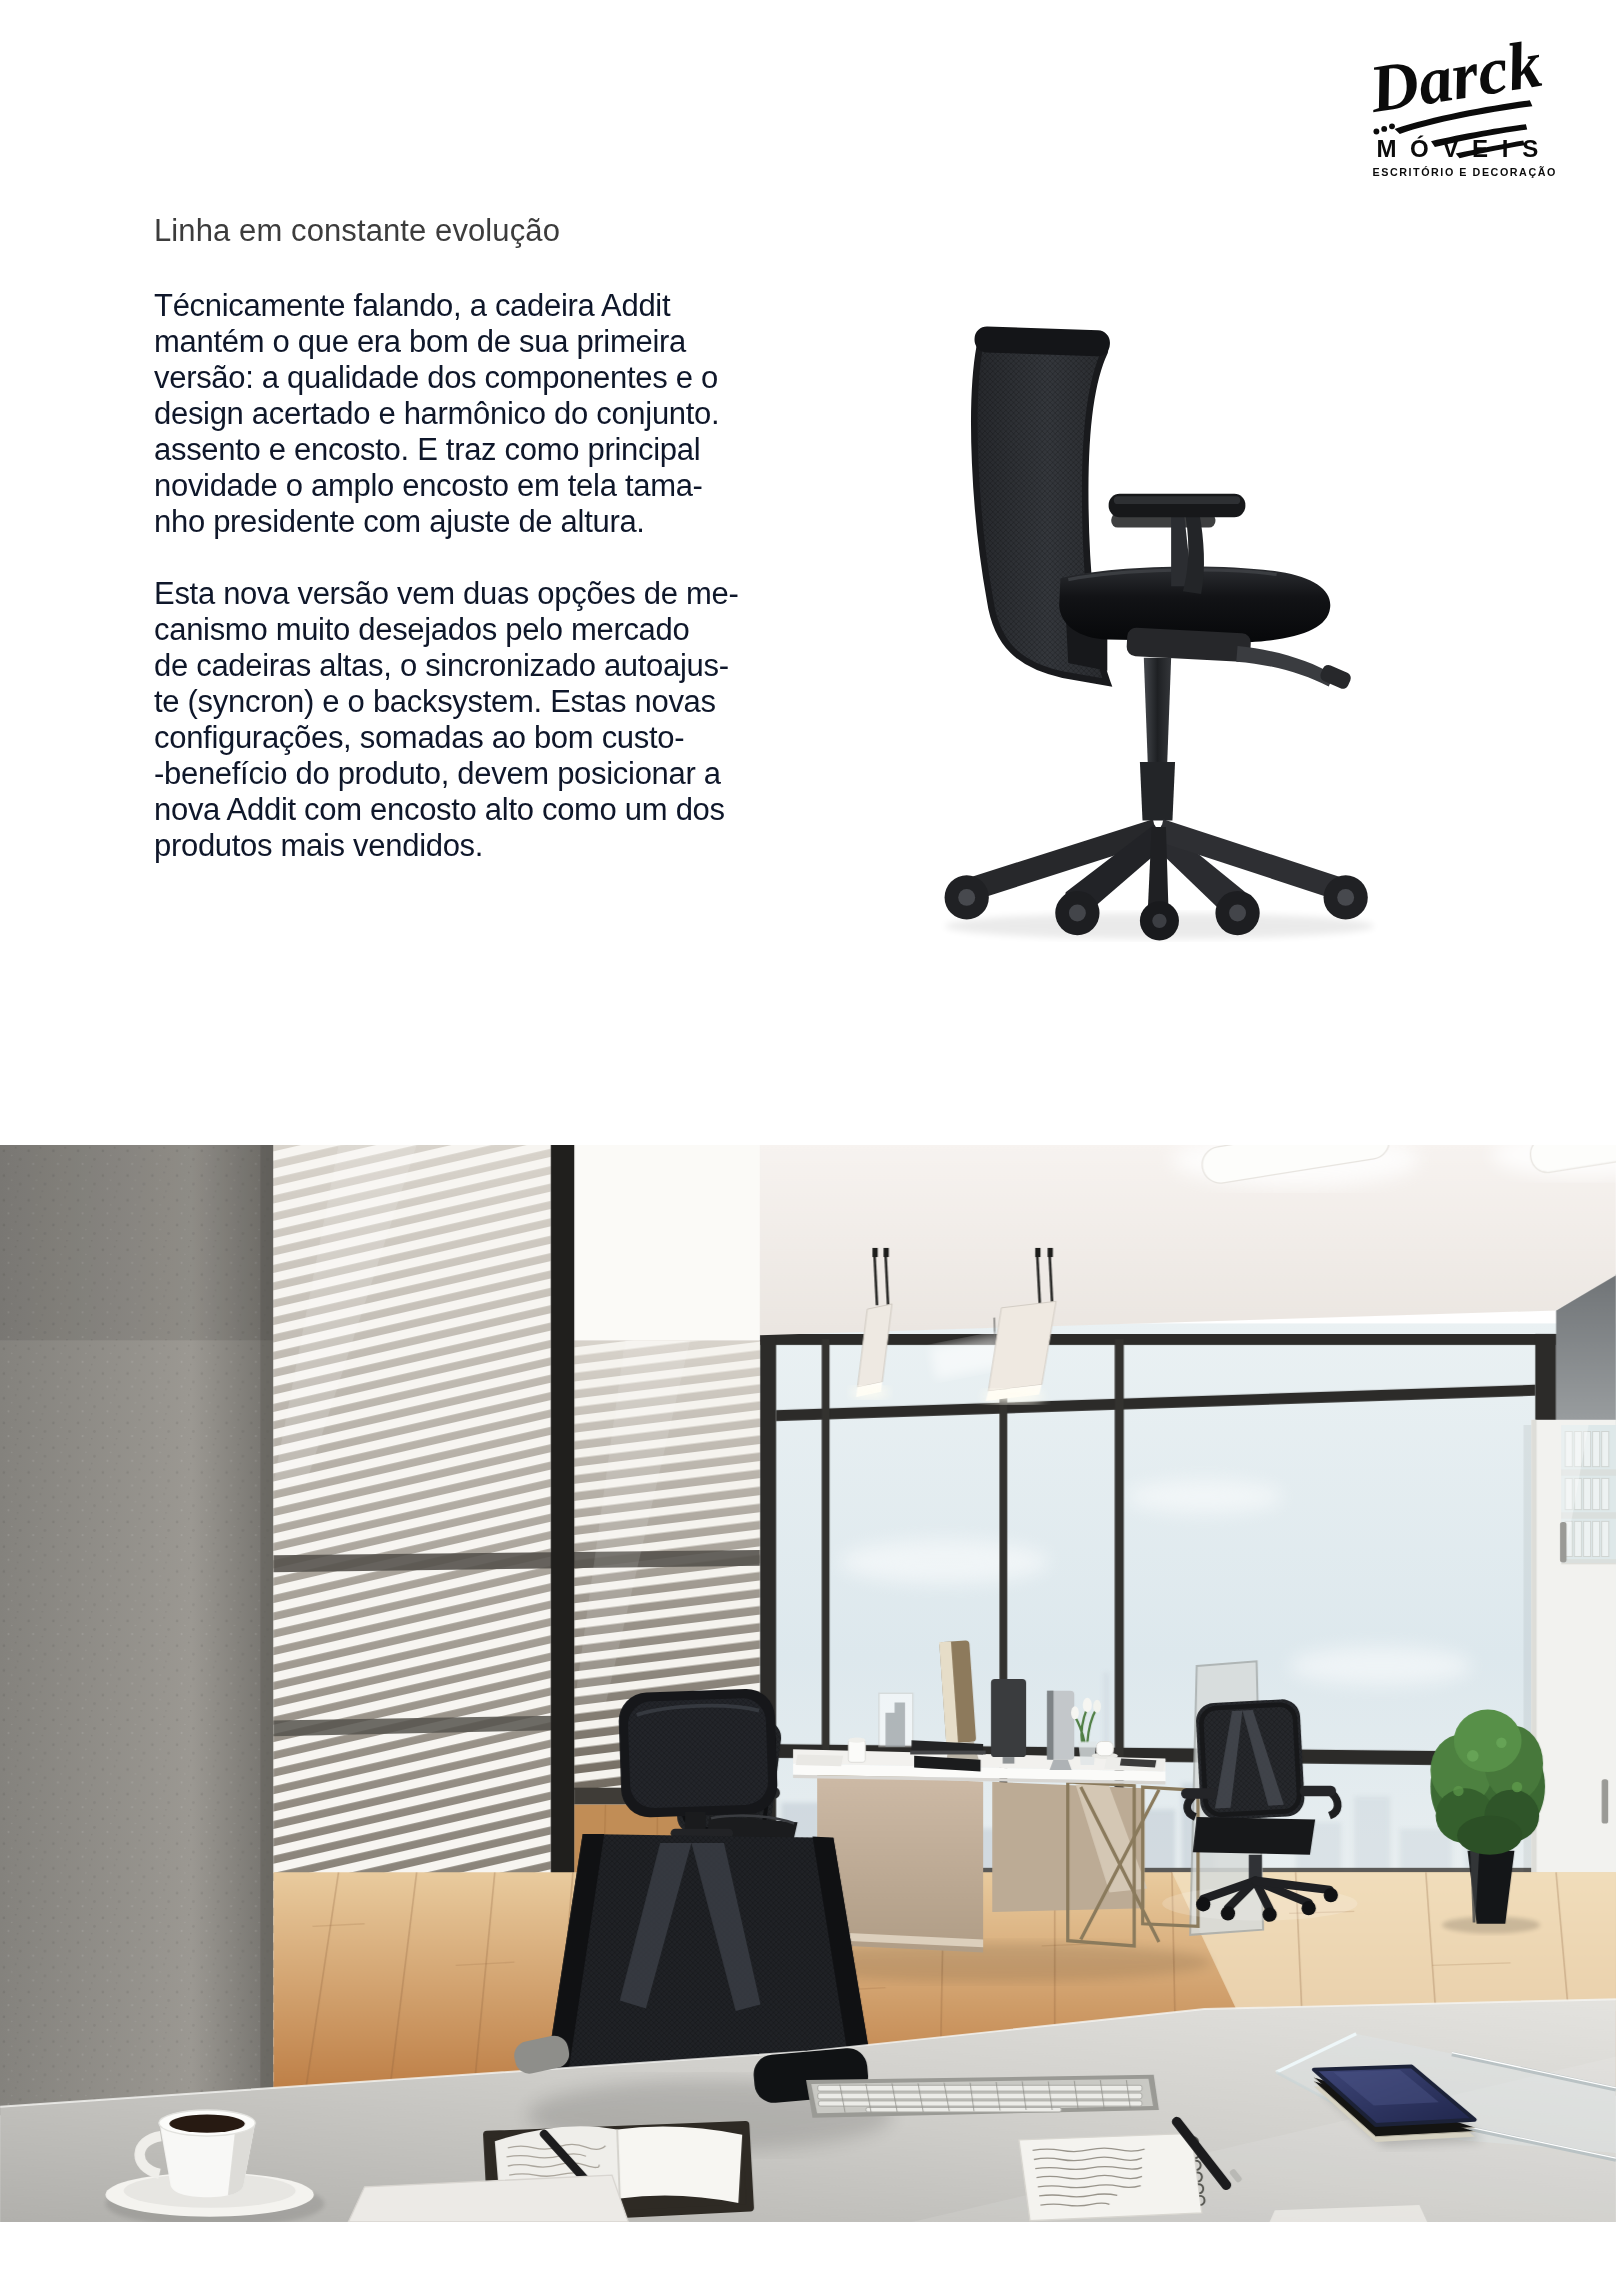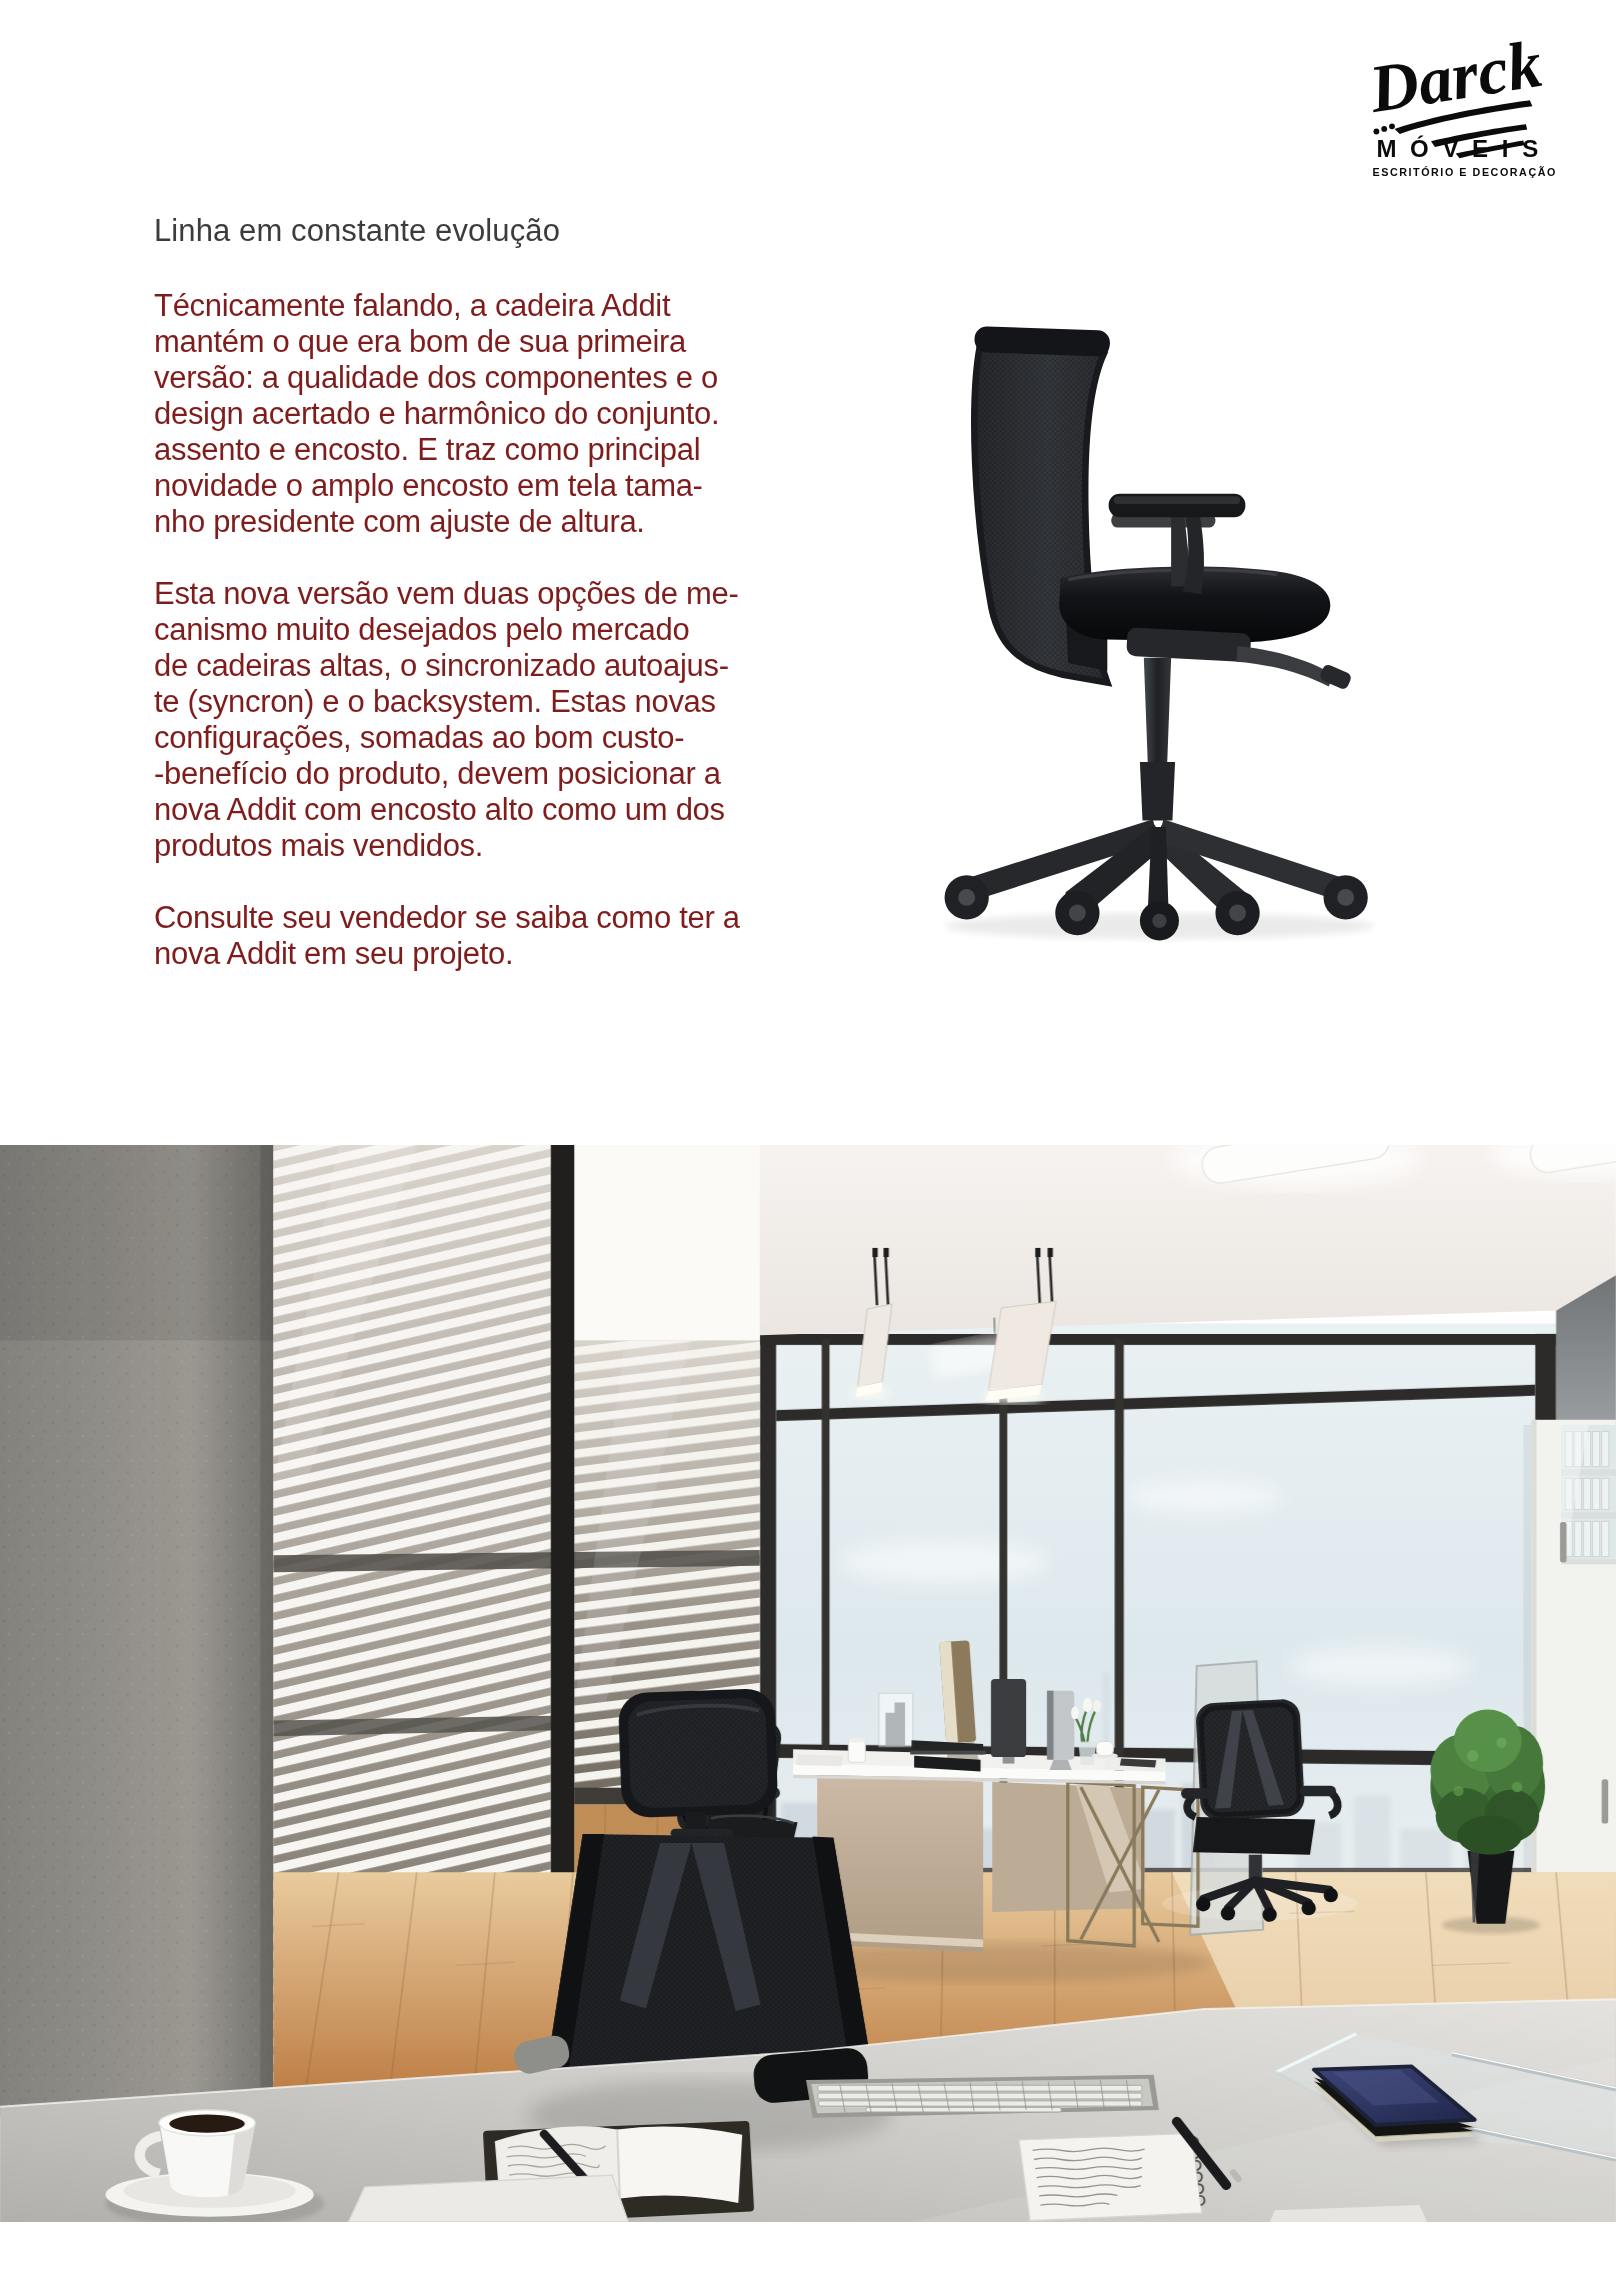--- a/index.html
+++ b/index.html
@@ -1,21 +1,21 @@
 <!DOCTYPE html>
 <html style="font-size:10.4px"><head>
 <meta charset="utf-8">
 <style>
   html,body{margin:0;padding:0;background:#e8e8e8;}
   .page{position:relative;width:1616px;height:2284px;background:#ffffff;overflow:hidden;
         font-family:"Liberation Sans",sans-serif;}
   .logo{position:absolute;left:1353px;top:34px;width:221px;height:156px;}
   .article{position:absolute;left:154px;top:215px;width:768px;}
   .article h1{margin:0 0 42px 0;font-size:31px;line-height:1;font-weight:400;color:#3c3c3c;letter-spacing:0.1px;}
-  .para{white-space:pre-line;font-size:31px;line-height:36px;color:#7f1d1d;letter-spacing:-0.3px;margin:0 0 36px 0;}
+  .para{white-space:pre-line;font-size:31px;line-height:36px;color:#0f172a;letter-spacing:-0.3px;margin:0 0 36px 0;}
   .product-visual{position:absolute;left:912px;top:306px;width:573px;height:658px;}
   .photo{position:absolute;left:0;top:1145px;width:1616px;height:1077px;display:block;}
   svg text{font-family:"Liberation Sans",sans-serif;}
   text.brand{font-family:"Liberation Serif",serif;font-style:italic;font-weight:700;}
 </style>
 </head>
 <body>
 
 <div class="page">
 
@@ -43,22 +43,20 @@
 novidade o amplo encosto em tela tama-
 nho presidente com ajuste de altura.</div>
     <div class="para">Esta nova versão vem duas opções de me-
 canismo muito desejados pelo mercado
 de cadeiras altas, o sincronizado autoajus-
 te (syncron) e o backsystem. Estas novas
 configurações, somadas ao bom custo-
 -benefício do produto, devem posicionar a
 nova Addit com encosto alto como um dos
 produtos mais vendidos.</div>
-    <div class="para">Consulte seu vendedor se saiba como ter a
-nova Addit em seu projeto.</div>
   </div>
 
   <svg class="product-visual" viewBox="0 0 880 1010">
     <defs>
       <linearGradient id="pmesh" x1="0" y1="0" x2="1" y2="0">
         <stop offset="0" stop-color="#26282c"></stop>
           <stop offset=".55" stop-color="#34373c"></stop>
           <stop offset="1" stop-color="#2a2c30"></stop>
       </linearGradient>
       <linearGradient id="pseat" x1="0" y1="0" x2="0" y2="1">

